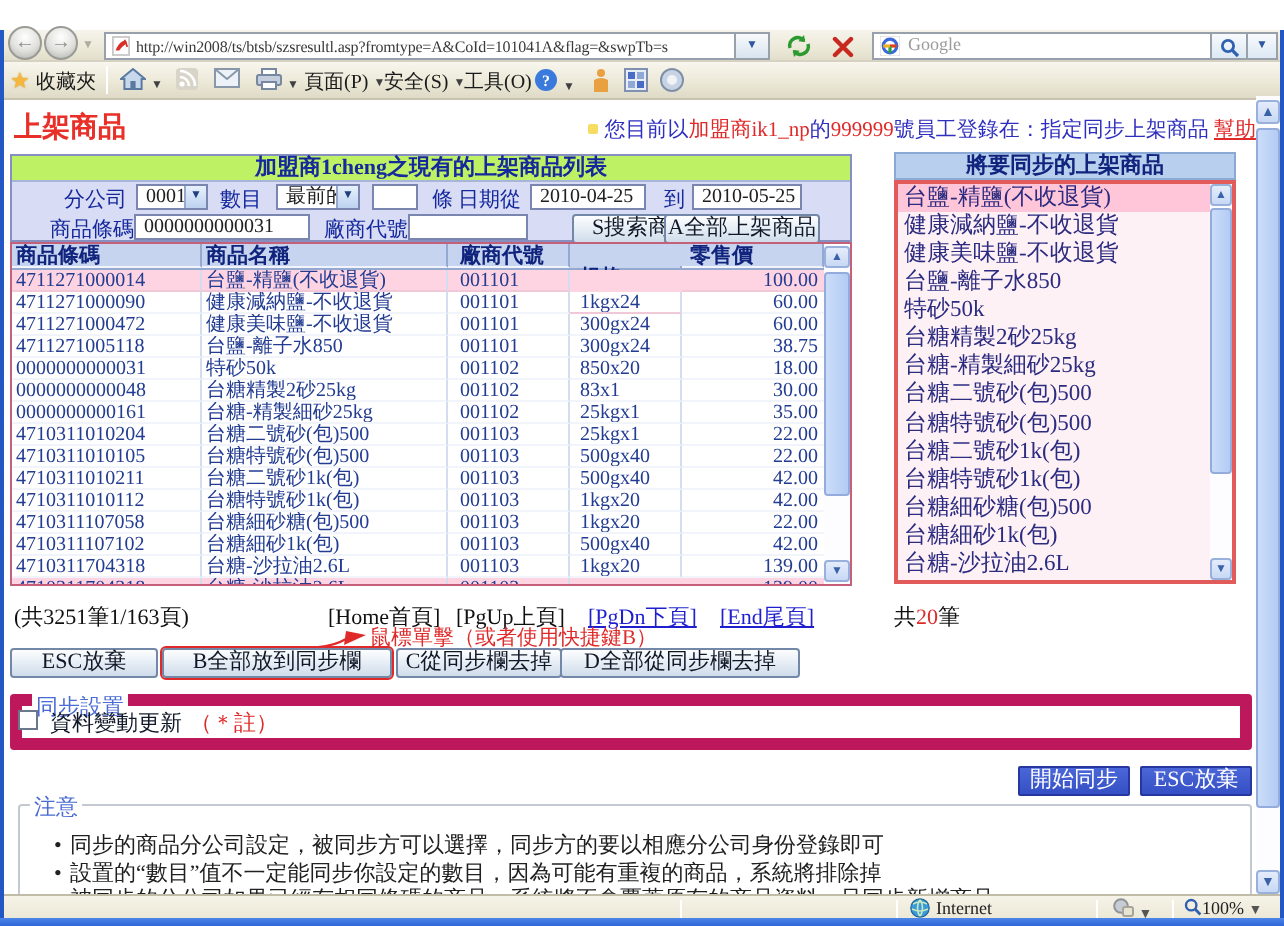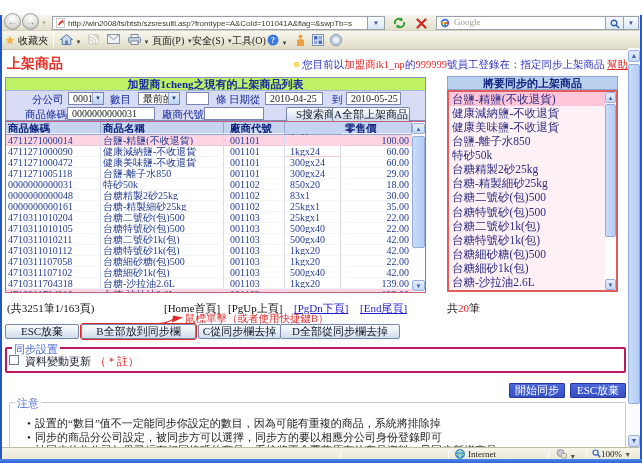--- a/index.html
+++ b/index.html
@@ -27,21 +27,21 @@
   #addressbar{left:0;top:15px;width:642px;height:16px;background:linear-gradient(180deg,#F6F4EC,#ECE9D8 60%,#E2DECB);border-bottom:1px solid #D6D2C2;}
   .navcircle{top:-2px;width:17px;height:17px;border-radius:50%;
     background:radial-gradient(circle at 50% 30%,#FFFFFF,#E0E0DC 55%,#AEAEAA);
     border:1px solid #9A9A96;color:#8E8E8A;text-align:center;line-height:15px;font-size:10px;}
   #nav-back{left:4px;}
   #nav-fwd{left:22px;}
   #nav-dd{left:41px;top:5px;font-size:6px;color:#B0AC9C;}
   #addr-field{left:52px;top:1px;width:316px;height:14px;background:#fff;border:1px solid #98A0AC;}
   #addr-favicon{left:56px;top:3px;width:9px;height:10px;}
   #addr-url{left:68px;top:3.5px;font-size:8px;color:#3A3A3A;white-space:nowrap;width:298px;overflow:hidden;
-    font-family:Liberation Sans, sans-serif;letter-spacing:-0.1px;}
+    font-family:Liberation Serif, serif;letter-spacing:-0.1px;}
   #addr-dd{left:368px;top:1px;width:17px;height:14px;background:linear-gradient(180deg,#F8FAFC,#D8E4F0);border:1px solid #98A0AC;border-left:none;
     font-size:6px;color:#3056A0;text-align:center;line-height:13px;}
   #btn-refresh{left:390px;top:1px;width:19px;height:14px;}
   #btn-stop{left:412px;top:1px;width:19px;height:14px;}
   #search-field{left:436px;top:1px;width:170px;height:14px;background:#fff;border:1px solid #98A0AC;}
   #search-favicon{left:440px;top:3px;width:10px;height:10px;}
   #search-text{left:454px;top:2px;font-size:9px;color:#9A9A9A;}
   #search-btn{left:606px;top:1px;width:18px;height:14px;background:linear-gradient(180deg,#F8FAFC,#DCE8F4);border:1px solid #98A0AC;border-left:none;}
   #search-dd{left:624px;top:1px;width:15px;height:14px;background:linear-gradient(180deg,#F8FAFC,#DCE8F4);border:1px solid #98A0AC;border-left:none;
     font-size:6px;color:#3056A0;text-align:center;line-height:13px;}
@@ -119,21 +119,21 @@
   
   #hint{left:156px;top:262px;font-size:10.5px;color:#E02A2A;white-space:nowrap;}
   #hint svg{vertical-align:-2px;}
   
   #btnrow .xpbtn{top:274px;}
   #btnA{left:3px;width:74px;}
   #btnB{left:79px;width:115px;outline:1px solid #E02A2A;outline-offset:0px;}
   #btnC{left:196px;width:83px;}
   #btnD{left:278px;width:120px;}
   
-  #fs-sync{left:1px;top:297px;width:621px;height:26px;border:2px solid #be185d;border-radius:2px;}
+  #fs-sync{left:1px;top:297px;width:621px;height:26px;border:6px solid #be185d;border-radius:2px;}
   #fs-sync legend,. flegend{}
   .flegend{position:absolute;top:-7px;left:5px;background:#fff;padding:0 2px;font-size:11px;color:#4A6AD4;}
   #chk-row{left:7px;top:304px;font-size:11px;color:#15289C;}
   #chk{position:absolute;left:0;top:1px;width:10px;height:10px;background:#fff;border:1px solid #6A788C;}
   #chk-label{position:absolute;left:16px;top:0;white-space:nowrap;color:#101828;}
   #chk-note{position:absolute;left:86px;top:0;color:#E02A2A;white-space:nowrap;}
   .bluebtn{position:absolute;height:15px;background:linear-gradient(180deg,#4A66D8,#3450C4);border:1px solid #2638A0;
     color:#fff;font-size:11px;line-height:13px;text-align:center;border-radius:1px;}
   #btn-start{left:507px;top:333px;width:56px;}
   #btn-esc{left:568px;top:333px;width:56px;}
@@ -314,21 +314,21 @@
             <span class="pc pc3">001101</span>
             <span class="pc pc4">300gx24</span>
             <span class="pc pc5">60.00</span>
           </div>
 
           <div class="prow">
             <span class="pc pc1">4711271005118</span>
             <span class="pc pc2">台鹽-離子水850</span>
             <span class="pc pc3">001101</span>
             <span class="pc pc4">850x20</span>
-            <span class="pc pc5">29.00</span>
+            <span class="pc pc5">38.75</span>
           </div>
 
           <div class="prow">
             <span class="pc pc1">0000000000031</span>
             <span class="pc pc2">特砂50k</span>
             <span class="pc pc3">001102</span>
             <span class="pc pc4">83x1</span>
             <span class="pc pc5">18.00</span>
           </div>
 
@@ -452,22 +452,22 @@
     </div>
 
     <span class="bluebtn" id="btn-start">開始同步</span>
     <span class="bluebtn" id="btn-esc">ESC放棄</span>
 
     <fieldset class="abs" id="fs-note">
       <span class="flegend">注意</span>
     </fieldset>
     <div class="abs" id="notes">
 
-    <div class="b">設置的“數目”值不一定能同步你設定的數目，因為可能有重複的商品，系統將排除掉</div>
-        <div class="b">同步的商品分公司設定，被同步方可以選擇，同步方的要以相應分公司身份登錄即可</div>
+    <div class="b">同步的商品分公司設定，被同步方可以選擇，同步方的要以相應分公司身份登錄即可</div>
+        <div class="b">設置的“數目”值不一定能同步你設定的數目，因為可能有重複的商品，系統將排除掉</div>
         <div class="b">被同步的分公司如果已經有相同條碼的商品，系統將不會覆蓋原有的商品資料，只同步新增商品</div>
       </div>
 
     <div class="abs" id="sync-head">將要同步的上架商品</div>
     <div class="abs" id="sync-list">
       <div id="sync-items">
 
       <div class="sitem hl">台鹽-精鹽(不收退貨)</div>
           <div class="sitem">健康減納鹽-不收退貨</div>
           <div class="sitem">健康美味鹽-不收退貨</div>

